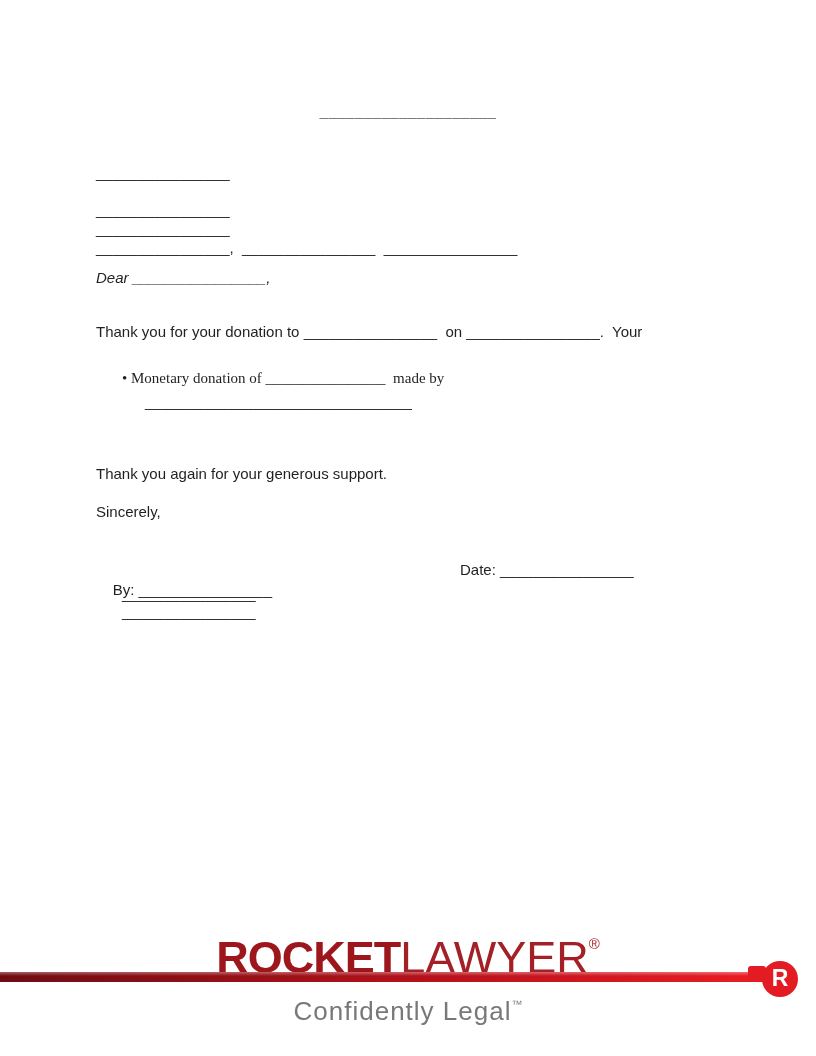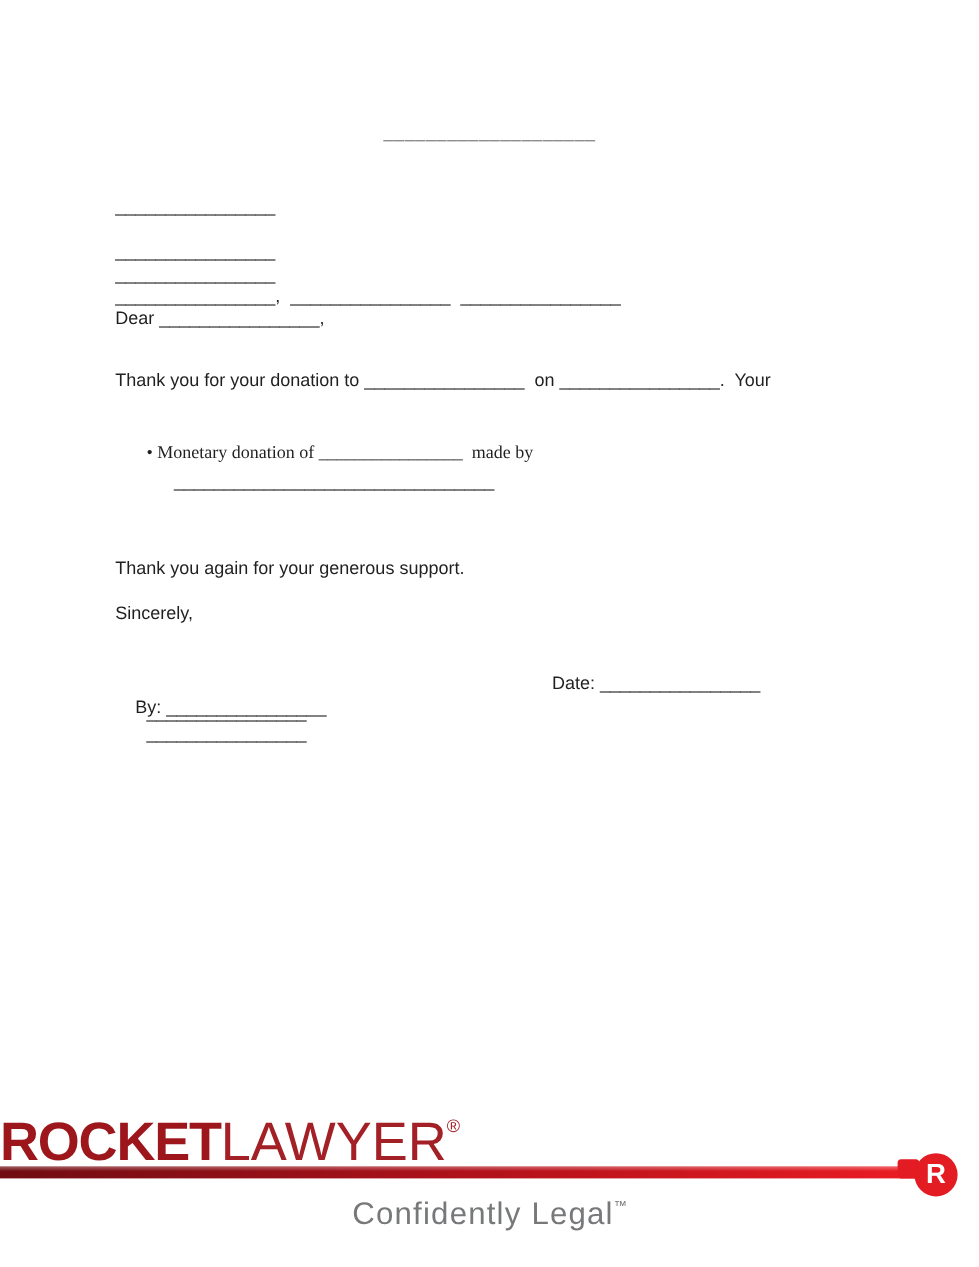--- a/index.html
+++ b/index.html
@@ -35,21 +35,22 @@
 
   .sig-row { left: 96px; width: 624px; }
   .date-label { position: absolute; left: 364px; top: 0; white-space: pre; }
 
   
   .logo {
     position: absolute;
     top: 916px;
     left: 0;
     width: 100%;
-    line-height: 45px;
+    text-align: center;
+    line-height: 56px;
     white-space: nowrap;
   }
   .logo-rocket {
     font-size: 45px;
     font-weight: 800;
     letter-spacing: -1px;
     color: #9d161c;
   }
   .logo-lawyer {
     font-size: 45px;
@@ -128,23 +129,23 @@
 
 <div class="page">
 
   <div class="line doc-title" style="top:102px;">____________________</div>
 
   <div class="line indent" style="top:163px;">________________</div>
   <div class="line indent" style="top:200px;">________________</div>
   <div class="line indent" style="top:219px;">________________</div>
   <div class="line indent" style="top:238px;">________________,  ________________  ________________</div>
 
-  <div class="line indent" style="top:256px;">Dear ________________,</div>
+  <div class="line indent" style="top:268px;font-style:italic;">Dear ________________,</div>
 
-  <div class="line indent" style="top:308px;">Thank you for your donation to ________________  on ________________.  Your</div>
+  <div class="line indent" style="top:322px;">Thank you for your donation to ________________  on ________________.  Your</div>
 
   <div class="line bullet-indent" style="top:368px;font-family:Liberation Serif, serif;">• Monetary donation of ________________  made by</div>
   <div class="line bullet-indent" style="top:392px;margin-left:23px;">________________________________</div>
 
 
   <div class="line indent" style="top:464px;text-align:right;">Thank you again for your generous support.</div>
 
   <div class="line indent" style="top:502px;">Sincerely,</div>
 
   <div class="line sig-row" style="top:560px;">

